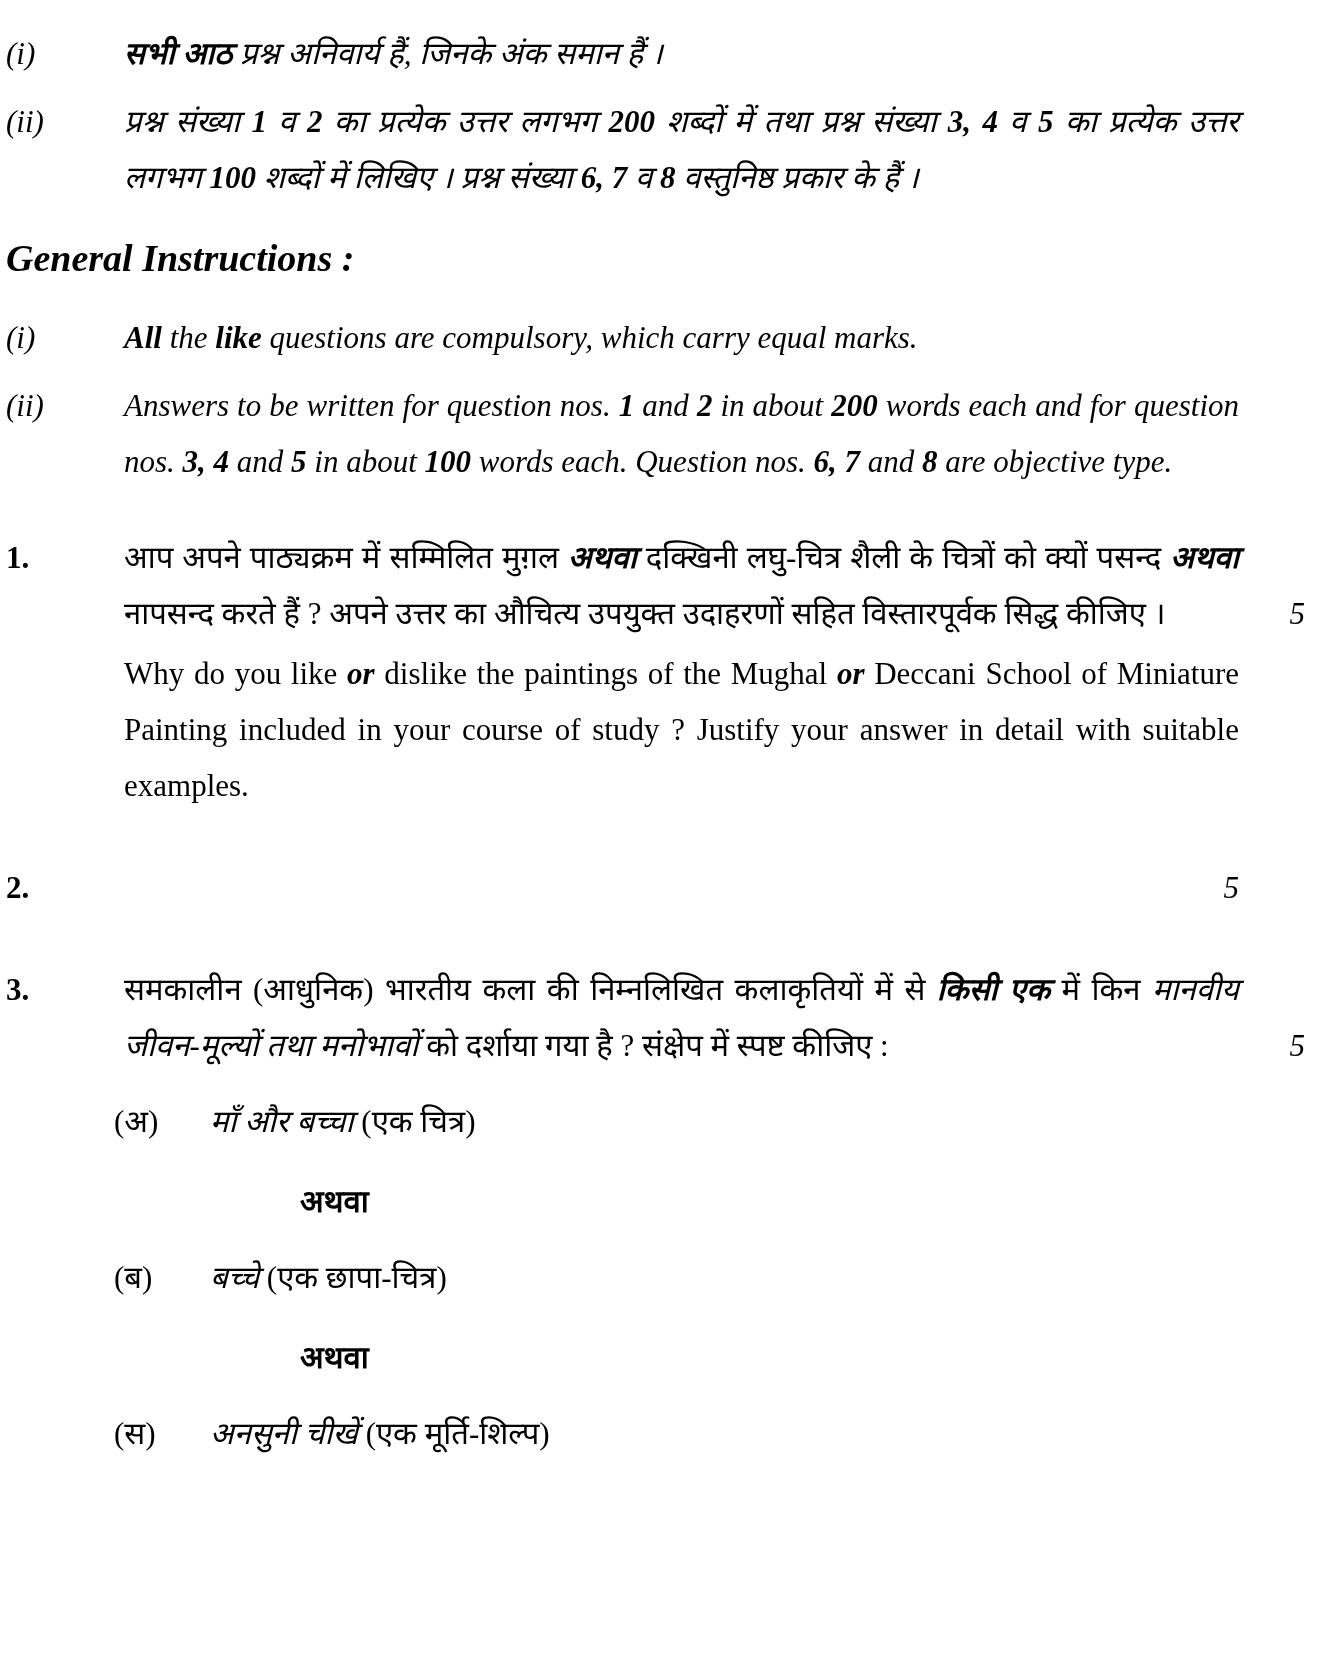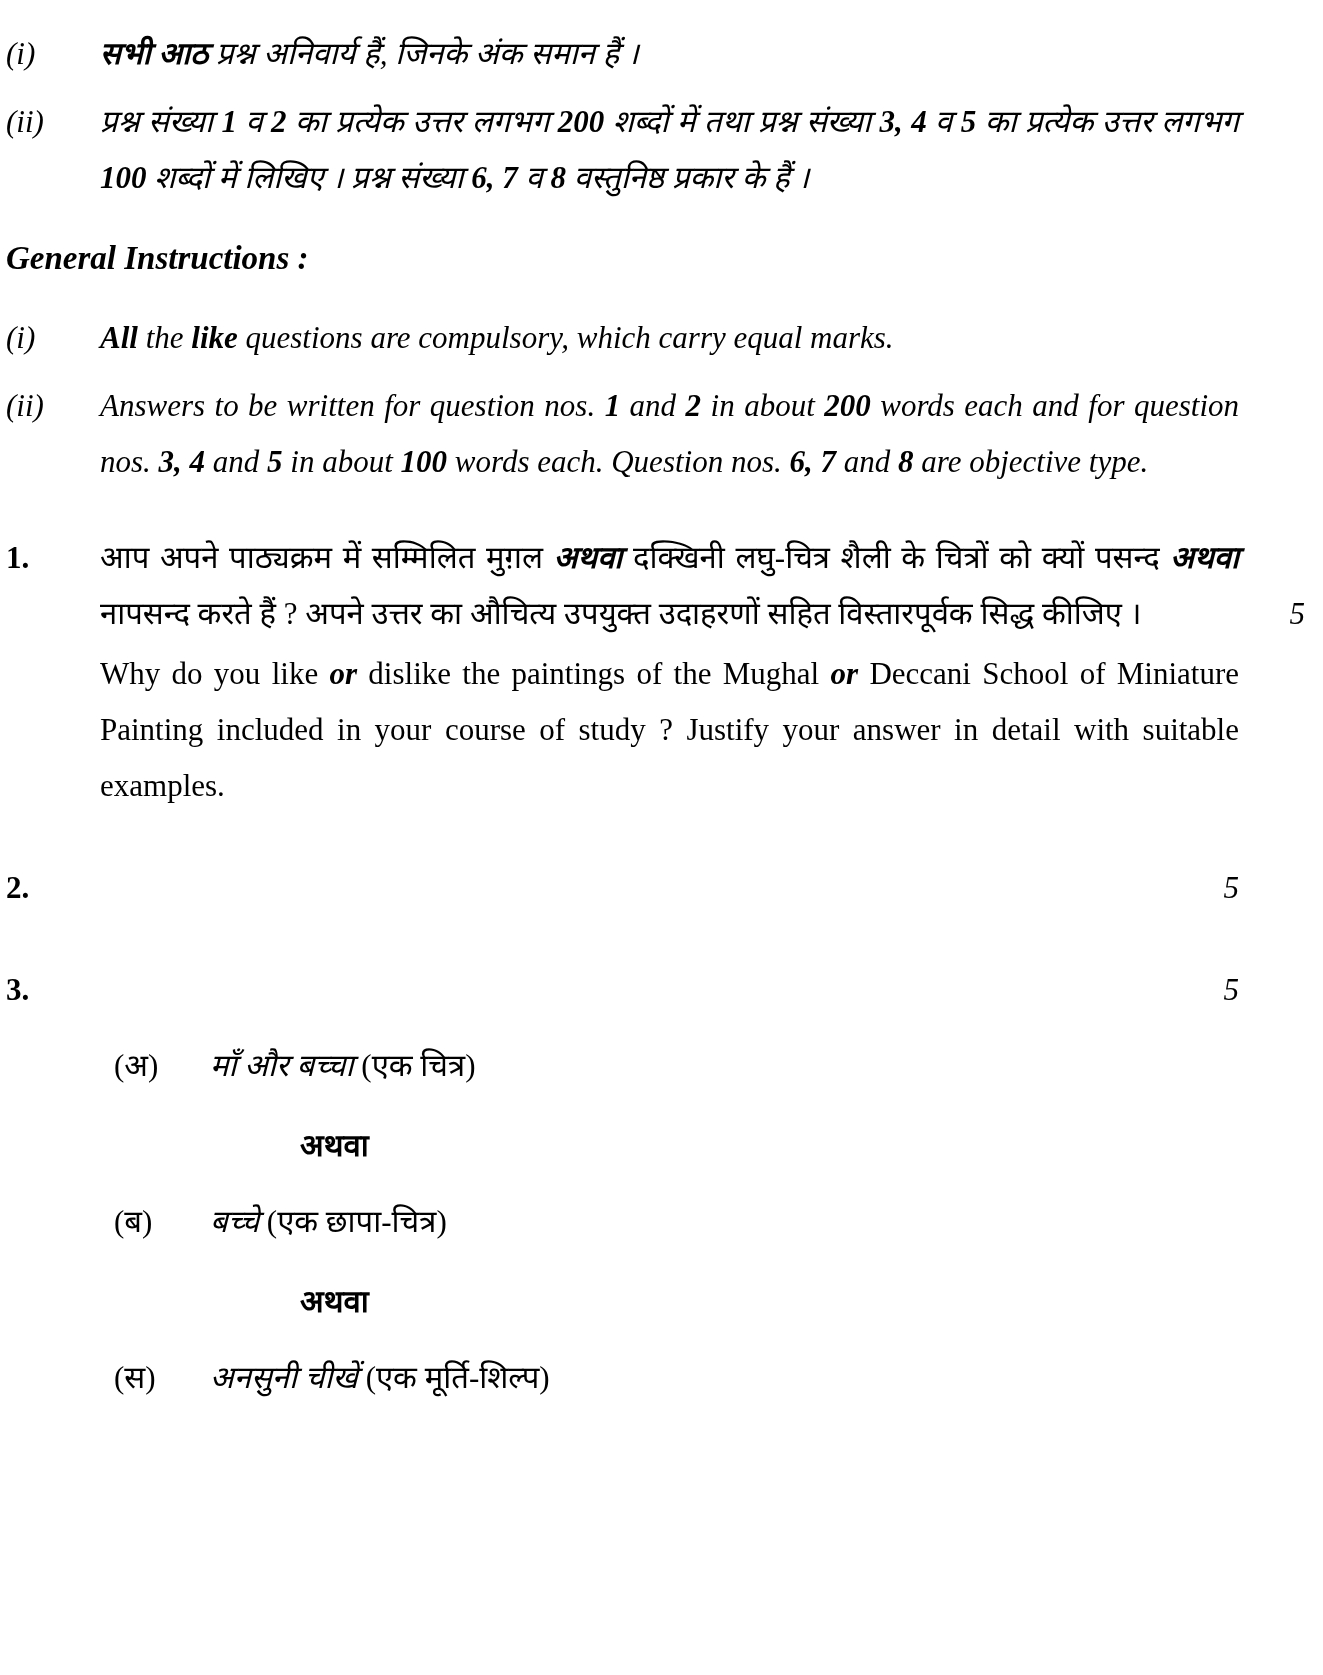--- a/index.html
+++ b/index.html
@@ -26,31 +26,31 @@
   .i { font-style: italic; }
 
   
   .row {
     display: grid;
     grid-template-columns: 94px 1fr 66px;
     align-items: start;
   }
   .marker { font-style: italic; }
   .marker.qnum { font-style: normal; font-weight: 700; }
-  .text { text-align: justify; }
+  .text { text-align: justify; margin-left: 24px; }
   .marks {
     text-align: right;
     align-self: end;
     font-style: italic;
   }
 
   .heading {
     font-weight: 700;
     font-style: italic;
-    font-size: 33px;
+    font-size: 38px;
   }
 
   
   .mt-top   { margin-top: 12px; }
   .mt-sm    { margin-top: 12px; }
   .mt-md    { margin-top: 24px; }
   .mt-lg    { margin-top: 40px; }
   .mt-xl    { margin-top: 46px; }
   .mt-eng   { margin-top: 4px; }
   .mt-opt   { margin-top: 20px; }
@@ -115,20 +115,21 @@
   <section>
     <div class="row mt-xl">
       <div class="marker qnum">2.</div>
       <div class="marks">5</div>
     </div>
   </section>
 
   <section>
     <div class="row mt-xl">
       <div class="marker qnum">3.</div>
+      <div class="text"><span>समकालीन (आधुनिक) भारतीय कला की निम्नलिखित कलाकृतियों में से </span><span class="b i">किसी एक</span><span> में किन </span><span class="i">मानवीय जीवन-मूल्यों तथा मनोभावों</span><span> को दर्शाया गया है ? संक्षेप में स्पष्ट कीजिए :</span></div>
       <div class="marks">5</div>
     </div>
 
     <div class="row mt-opt">
       <div class="marker"></div>
       <div class="opt-row">
         <span class="opt-marker">(अ)</span>
         <span><span class="i">माँ और बच्चा</span><span> (एक चित्र)</span></span>
       </div>
       <div class="marks"></div>

